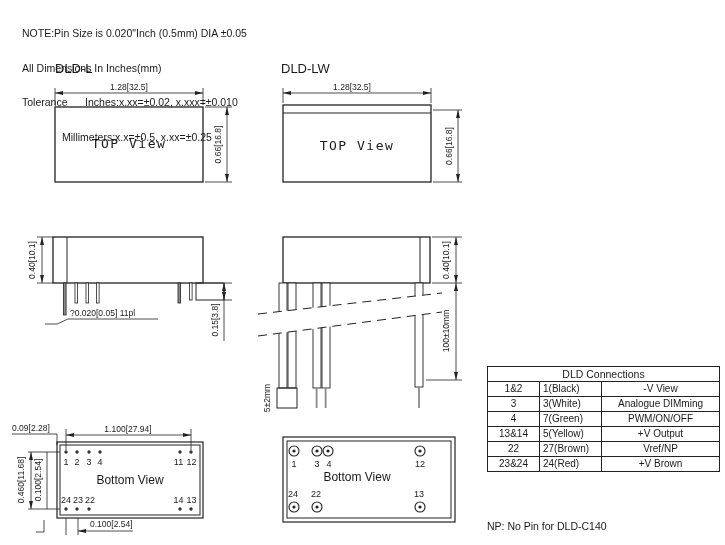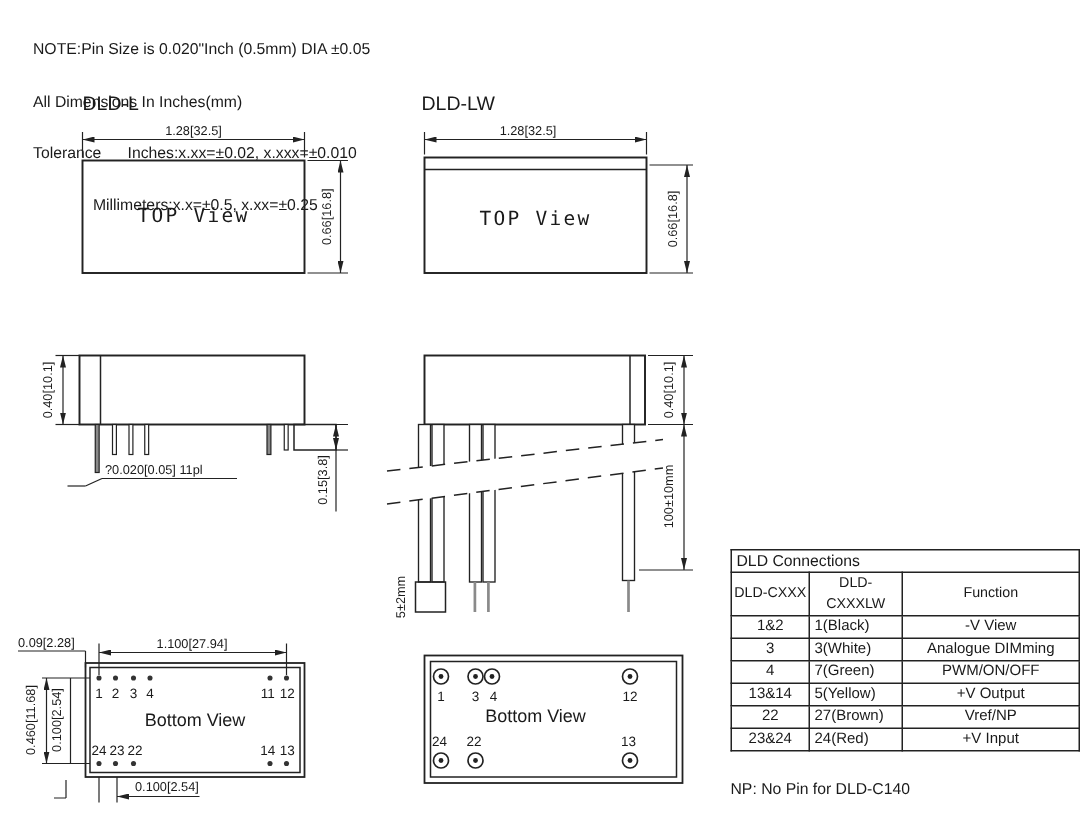--- a/index.html
+++ b/index.html
@@ -9,21 +9,21 @@
   .note .indent{padding-left:40px;}
   svg text{font-family:"Liberation Sans", sans-serif;fill:#1a1a1a;}
   svg text.mono{font-family:"DejaVu Sans Mono", monospace;letter-spacing:1.5px;}
   svg text.dim{font-size:8.5px;}
   svg text.pin{font-size:9px;}
   svg text.viewlabel{font-size:12px;}
   svg text.hdr{font-size:13px;}
   .tblwrap{position:absolute;left:487px;top:366px;}
   table.conn{border-collapse:collapse;table-layout:fixed;width:232px;font-size:10px;}
   table.conn td{border:1px solid #222;padding:0 3px;height:14px;line-height:14px;overflow:hidden;}
-  table.conn td.title{font-size:10.5px;}
+  table.conn td.title{text-align:center;font-size:10.5px;}
   table.conn td.c{text-align:center;}
   table.conn td.l{text-align:left;}
   table.conn td.h{text-align:center;font-size:9.5px;padding:0 1px;}
   .footnote{position:absolute;left:487px;top:520px;font-size:10.5px;}
 </style>
 </head>
 <body>
 
 <div class="note">
   <div>NOTE:Pin Size is 0.020"Inch (0.5mm) DIA ±0.05</div>
@@ -243,25 +243,20 @@
     <colgroup>
         <col style="width:52px">
         <col style="width:62px">
         <col style="width:118px">
       </colgroup>
     <tbody>
         <tr>
           <td class="title" colspan="3">DLD Connections</td>
         </tr>
     <tr>
-      <td class="h">DLD-CXXX</td>
-      <td class="h">DLD-CXXXLW</td>
-      <td class="h">Function</td>
-    </tr>
-    <tr>
       <td class="c">1&amp;2</td>
       <td class="l">1(Black)</td>
       <td class="c">-V View</td>
     </tr>
     <tr>
       <td class="c">3</td>
       <td class="l">3(White)</td>
       <td class="c">Analogue DIMming</td>
     </tr>
     <tr>
@@ -275,18 +270,18 @@
       <td class="c">+V Output</td>
     </tr>
     <tr>
       <td class="c">22</td>
       <td class="l">27(Brown)</td>
       <td class="c">Vref/NP</td>
     </tr>
     <tr>
       <td class="c">23&amp;24</td>
       <td class="l">24(Red)</td>
-      <td class="c">+V Input</td>
+      <td class="c">+V Brown</td>
     </tr>
   </tbody>
     </table>
 </div>
 <div class="footnote">NP: No Pin for DLD-C140</div>
 
 </body></html>

